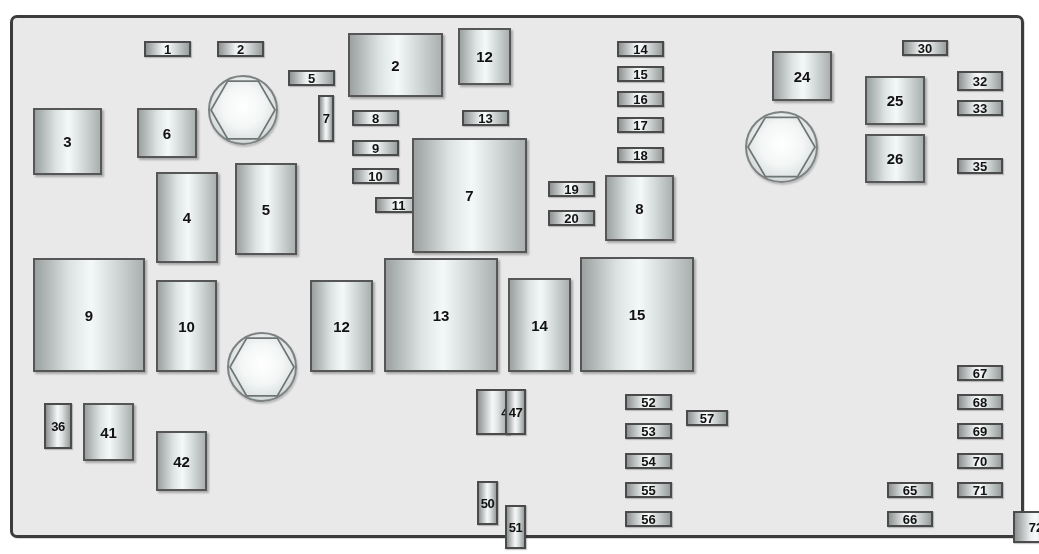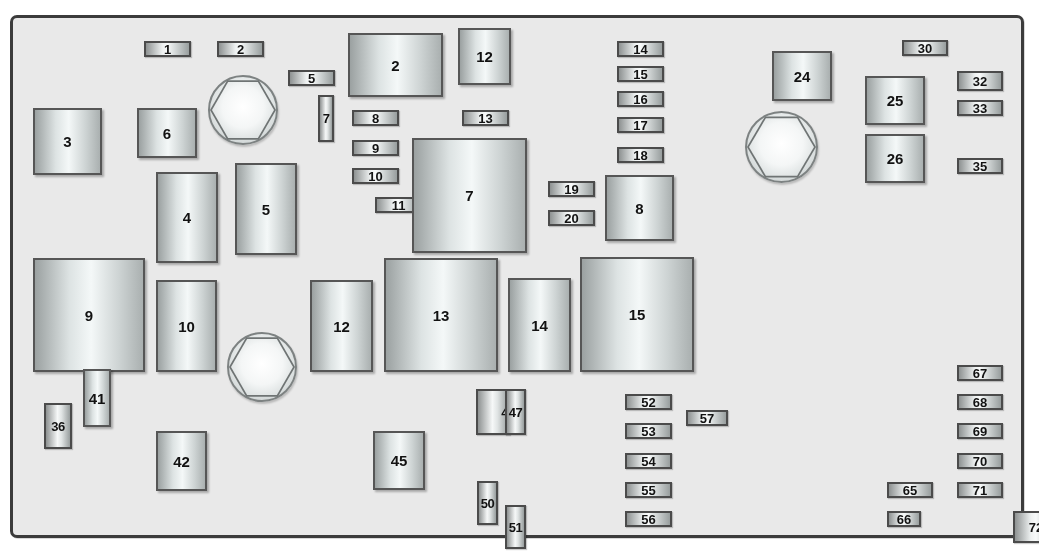--- a/index.html
+++ b/index.html
@@ -117,34 +117,33 @@
     <div class="el box" style="left: 156px; top: 172px; width: 62px; height: 91px; color: rgb(18, 18, 18);">4</div>
     <div class="el box" style="left: 235px; top: 163px; width: 62px; height: 92px; color: rgb(18, 18, 18);">5</div>
     <div class="el box" style="left: 33px; top: 258px; width: 112px; height: 114px; color: rgb(18, 18, 18);">9</div>
     <div class="el box" style="left: 156px; top: 280px; width: 61px; height: 92px; color: rgb(18, 18, 18);">10</div>
     <div class="el bolt" style="left: 227px; top: 332px; width: 70px; height: 70px; color: rgb(18, 18, 18);"></div>
     <div class="el box" style="left: 310px; top: 280px; width: 63px; height: 92px; color: rgb(18, 18, 18);">12</div>
     <div class="el box" style="left: 384px; top: 258px; width: 114px; height: 114px; color: rgb(18, 18, 18);">13</div>
     <div class="el box" style="left: 508px; top: 278px; width: 63px; height: 94px; color: rgb(18, 18, 18);">14</div>
     <div class="el box" style="left: 580px; top: 257px; width: 114px; height: 115px; color: rgb(18, 18, 18);">15</div>
     <div class="el fuse-v" style="left: 44px; top: 403px; width: 28px; height: 46px; color: rgb(18, 18, 18);">36</div>
-    <div class="el box" style="left: 83px; top: 369px; width: 28px; height: 58px; color: rgb(18, 18, 18);">41</div>
+    <div class="el box" style="left: 83px; top: 403px; width: 51px; height: 58px; color: rgb(18, 18, 18);">41</div>
     <div class="el box" style="left: 156px; top: 431px; width: 51px; height: 60px; color: rgb(18, 18, 18);">42</div>
-    <div class="el box" style="left: 373px; top: 431px; width: 52px; height: 59px; color: rgb(18, 18, 18);">45</div>
     <div class="el fuse-v" style="left: 476px; top: 389px; width: 21px; height: 46px; color: rgb(18, 18, 18); padding-left: 30px;">46</div>
     <div class="el fuse-v" style="left: 505px; top: 389px; width: 21px; height: 46px; color: rgb(18, 18, 18);">47</div>
     <div class="el fuse-v" style="left: 477px; top: 481px; width: 21px; height: 44px; color: rgb(18, 18, 18);">50</div>
     <div class="el fuse-v" style="left: 505px; top: 481px; width: 21px; height: 44px; color: rgb(18, 18, 18); margin-top: 24px;">51</div>
     <div class="el fuse-h" style="left: 625px; top: 394px; width: 47px; height: 16px; color: rgb(18, 18, 18);">52</div>
     <div class="el fuse-h" style="left: 686px; top: 410px; width: 42px; height: 16px; color: rgb(18, 18, 18);">57</div>
     <div class="el fuse-h" style="left: 625px; top: 423px; width: 47px; height: 16px; color: rgb(18, 18, 18);">53</div>
     <div class="el fuse-h" style="left: 625px; top: 453px; width: 47px; height: 16px; color: rgb(18, 18, 18);">54</div>
     <div class="el fuse-h" style="left: 625px; top: 482px; width: 47px; height: 16px; color: rgb(18, 18, 18);">55</div>
     <div class="el fuse-h" style="left: 625px; top: 511px; width: 47px; height: 16px; color: rgb(18, 18, 18);">56</div>
     <div class="el fuse-h" style="left: 887px; top: 482px; width: 46px; height: 16px; color: rgb(18, 18, 18);">65</div>
-    <div class="el fuse-h" style="left: 887px; top: 511px; width: 34px; height: 16px; color: rgb(18, 18, 18);">66</div>
+    <div class="el fuse-h" style="left: 887px; top: 511px; width: 46px; height: 16px; color: rgb(18, 18, 18);">66</div>
     <div class="el fuse-h" style="left: 957px; top: 365px; width: 46px; height: 16px; color: rgb(18, 18, 18);">67</div>
     <div class="el fuse-h" style="left: 957px; top: 394px; width: 46px; height: 16px; color: rgb(18, 18, 18);">68</div>
     <div class="el fuse-h" style="left: 957px; top: 423px; width: 46px; height: 16px; color: rgb(18, 18, 18);">69</div>
     <div class="el fuse-h" style="left: 957px; top: 453px; width: 46px; height: 16px; color: rgb(18, 18, 18);">70</div>
     <div class="el fuse-h" style="left: 957px; top: 482px; width: 46px; height: 16px; color: rgb(18, 18, 18);">71</div>
     <div class="el fuse-h" style="left: 1013px; top: 511px; width: 46px; height: 32px; color: rgb(18, 18, 18);">72</div>
   </div>
 
 </body></html>

